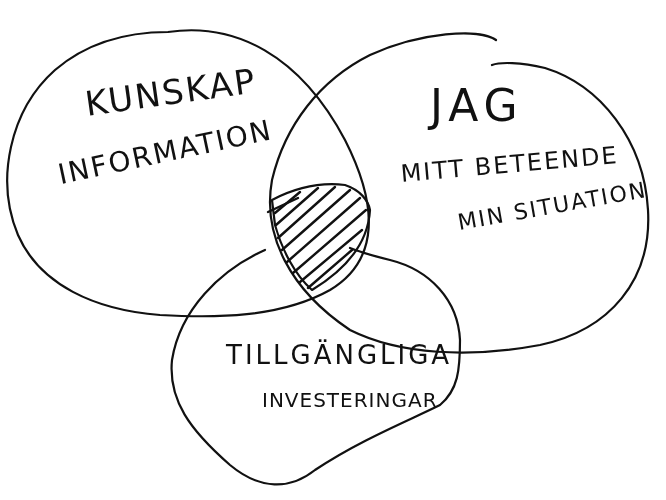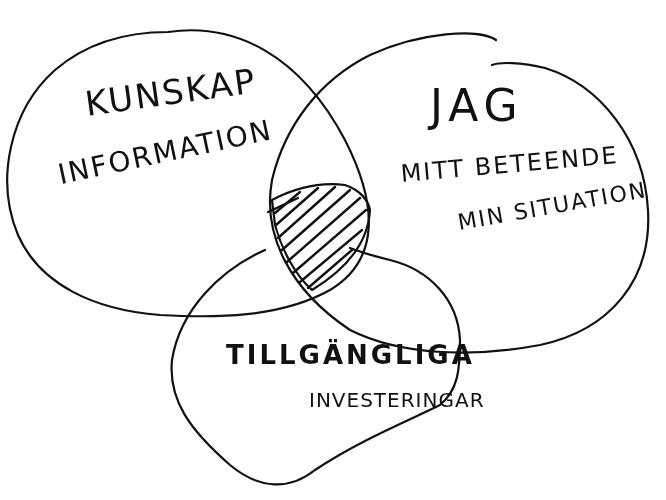--- a/index.html
+++ b/index.html
@@ -65,15 +65,15 @@
     </g>
   </svg>
 
   <div class="label" style="left: 88px; top: 84px; font-size: 34px; transform: rotate(-8deg);">KUNSKAP</div>
   <div class="label" style="left: 62px; top: 158px; font-size: 28px; transform: rotate(-12deg);">INFORMATION</div>
 
   <div class="label" style="left: 430px; top: 80px; font-size: 44px; letter-spacing: 6px;">JAG</div>
   <div class="label" style="left: 402px; top: 160px; font-size: 24px; transform: rotate(-5deg);">MITT BETEENDE</div>
   <div class="label" style="left: 460px; top: 210px; font-size: 22px; transform: rotate(-10deg);">MIN SITUATION</div>
 
-  <div class="label" style="left: 226px; top: 340px; font-size: 26px; letter-spacing: 3px; font-weight: bold;">TILLGÄNGLIGA</div>
-  <div class="label" style="left: 262px; top: 388px; font-size: 20px; letter-spacing: 1px; margin-left: 47px;">INVESTERINGAR</div>
+  <div class="label" style="left: 226px; top: 340px; font-size: 26px; letter-spacing: 3px;">TILLGÄNGLIGA</div>
+  <div class="label" style="left: 262px; top: 388px; font-size: 20px; letter-spacing: 1px;">INVESTERINGAR</div>
 </div>
 
 </body></html>

